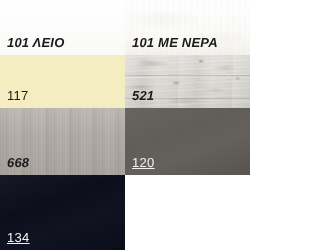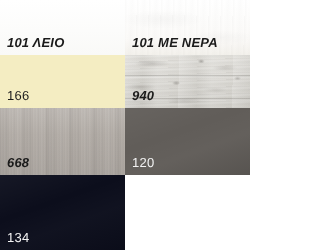--- a/index.html
+++ b/index.html
@@ -46,20 +46,21 @@
     line-height: 1;
     text-rendering: geometricPrecision;
   }
   .swatch-label.plain {
     font-style: normal;
     font-weight: 400;
     letter-spacing: 0.3px;
   }
   .swatch-label.light {
     color: #f2f2f2;
+    text-decoration: underline;
   }
 
   
   .surf-solid { background: var(--base); }
 
   
   .surf-white-smooth {
     background:
       linear-gradient(180deg,
         rgba(255,255,255,1) 0%,
@@ -164,27 +165,27 @@
       <div class="swatch-label">101 ΛΕΙΟ</div>
     </div>
 
     <div class="swatch">
       <div class="swatch-surface surf-white-grain" style="--base:#FAF8F4;"></div>
       <div class="swatch-label">101 ΜΕ ΝΕΡΑ</div>
     </div>
 
     <div class="swatch">
       <div class="swatch-surface surf-solid" style="--base:#F4EDC2;"></div>
-      <div class="swatch-label plain">166</div>
+      <div class="swatch-label plain">117</div>
     </div>
 
 
     <div class="swatch">
       <div class="swatch-surface surf-planks" style="--base:#DAD8D2;"></div>
-      <div class="swatch-label">940</div>
+      <div class="swatch-label">521</div>
     </div>
 
     <div class="swatch">
       <div class="swatch-surface surf-vgrain" style="--base:#B3ADA7;"></div>
       <div class="swatch-label">668</div>
     </div>
 
     <div class="swatch">
       <div class="swatch-surface surf-dark" style="--base:#615D59;"></div>
       <div class="swatch-label plain light">120</div>

